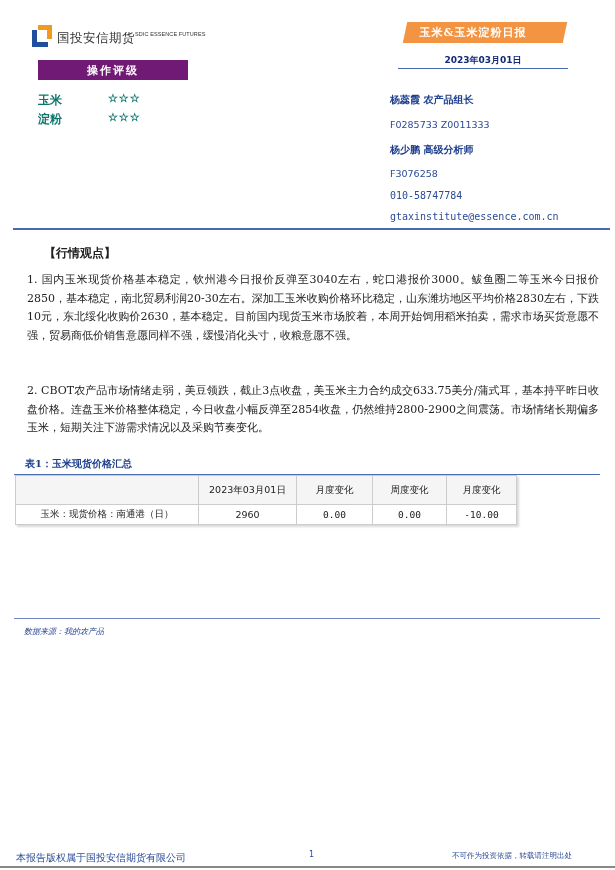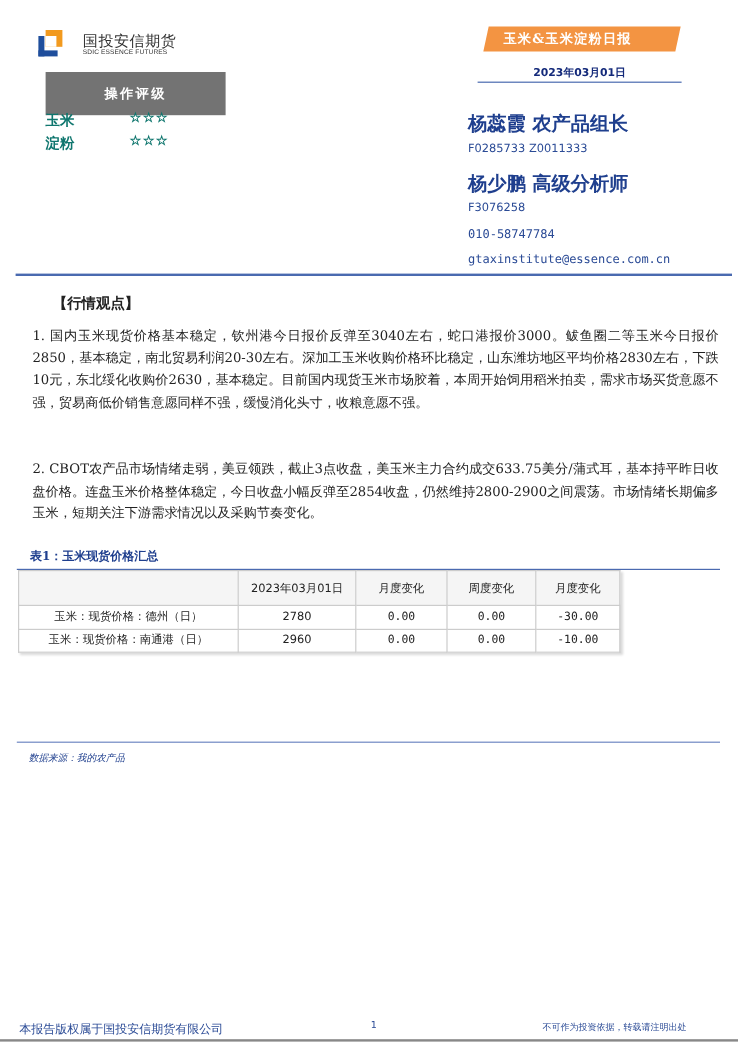--- a/index.html
+++ b/index.html
@@ -5,35 +5,35 @@
     * { box-sizing: border-box; margin: 0; padding: 0; }
     html, body { width: 615px; height: 870px; background: #ffffff; overflow: hidden; }
     body { position: relative; font-family: "DejaVu Serif", serif; color: #222; }
 
     .logo { position: absolute; left: 32px; top: 25px; display: flex; align-items: center; }
     .logo-mark { position: relative; width: 22px; height: 25px; }
     .logo-mark .blue2 { position: absolute; left: 0; top: 5px; width: 5px; height: 17px; background: #1f4e9c; }
     .logo-mark .blue3 { position: absolute; left: 0; top: 17px; width: 16px; height: 5px; background: #1f4e9c; }
     .logo-mark .orange { position: absolute; left: 6px; top: 0; width: 14px; height: 14px; background: #f29a1e; }
     .logo-mark .orange-in { position: absolute; left: 6px; top: 5px; width: 9px; height: 9px; background: #fff; }
-    .logo-text { margin-left: 15px; display: flex; flex-direction: column; }
+    .logo-text { margin-left: 3px; display: flex; flex-direction: row; }
     .logo-cn { font-family: "DejaVu Sans", sans-serif; font-size: 12.5px; color: #333; letter-spacing: 0.5px; line-height: 14px; }
     .logo-en { font-family: "Liberation Sans", sans-serif; font-size: 5.5px; color: #333; letter-spacing: 0.1px; line-height: 7px; }
 
-    .rating-bar { position: absolute; left: 38px; top: 60px; width: 150px; height: 36px; background: #737373; color: #fff; font-size: 11px; font-weight: bold; display: flex; align-items: center; justify-content: center; letter-spacing: 2px; text-align: right; }
+    .rating-bar { position: absolute; left: 38px; top: 60px; width: 150px; height: 20px; background: #701a75; color: #fff; font-size: 11px; font-weight: bold; display: flex; align-items: center; justify-content: center; letter-spacing: 2px; text-align: right; }
     .rating-row { position: absolute; left: 38px; display: flex; font-size: 12px; color: #0f766e; font-weight: bold; }
     .rating-row .name { width: 70px; }
     .rating-row .stars { letter-spacing: 1px; font-size: 11px; }
 
     .report-banner { position: absolute; left: 405px; top: 22px; width: 160px; height: 21px; background: #f39442; transform: skewX(-12deg); }
     .report-banner-text { position: absolute; left: 383px; top: 22px; width: 180px; height: 21px; color: #fff; font-size: 11px; font-weight: bold; display: flex; align-items: center; justify-content: center; letter-spacing: 1px; }
     .report-date { position: absolute; left: 398px; top: 54px; width: 170px; text-align: center; font-family: "DejaVu Sans", sans-serif; font-size: 9px; font-weight: bold; color: #13297a; }
     .date-rule { position: absolute; left: 398px; top: 68px; width: 170px; height: 1px; background: #4a6ab0; }
 
-    .analyst { position: absolute; left: 390px; font-size: 16px; color: #1f3f8e; }
+    .analyst { position: absolute; left: 390px; font-size: 10px; color: #1f3f8e; }
     .analyst.name { font-weight: bold; }
     .analyst.id { font-family: "DejaVu Sans", sans-serif; font-size: 9.5px; color: #2b4b96; }
     .analyst.mono { font-family: "DejaVu Sans Mono", monospace; font-size: 10px; color: #2b4b96; }
 
     .top-rule { position: absolute; left: 13px; top: 228px; width: 597px; height: 2px; background: #4a6ab0; }
 
     .section-title { position: absolute; left: 44px; top: 245px; font-size: 12px; font-weight: bold; color: #222; }
     .para { position: absolute; left: 27px; width: 572px; font-size: 11px; line-height: 18.5px; color: #222; text-align: justify; }
 
     .table-caption { position: absolute; left: 25px; top: 457px; font-size: 10px; font-weight: bold; color: #1f3f8e; }
@@ -107,27 +107,20 @@
     <tr>
       <th class="c0"></th>
       <th class="c1">2023年03月01日</th>
       <th class="c2">月度变化</th>
       <th class="c3">周度变化</th>
       <th class="c4">月度变化</th>
     </tr>
   </thead>
   <tbody>
     <tr>
-      <td class="c0">玉米：现货价格：德州（日）</td>
-      <td class="c1">2780</td>
-      <td class="c2">0.00</td>
-      <td class="c3">0.00</td>
-      <td class="c4">-30.00</td>
-    </tr>
-    <tr>
       <td class="c0">玉米：现货价格：南通港（日）</td>
       <td class="c1">2960</td>
       <td class="c2">0.00</td>
       <td class="c3">0.00</td>
       <td class="c4">-10.00</td>
     </tr>
   </tbody>
 </table>
 
 <div class="src-rule"></div>

